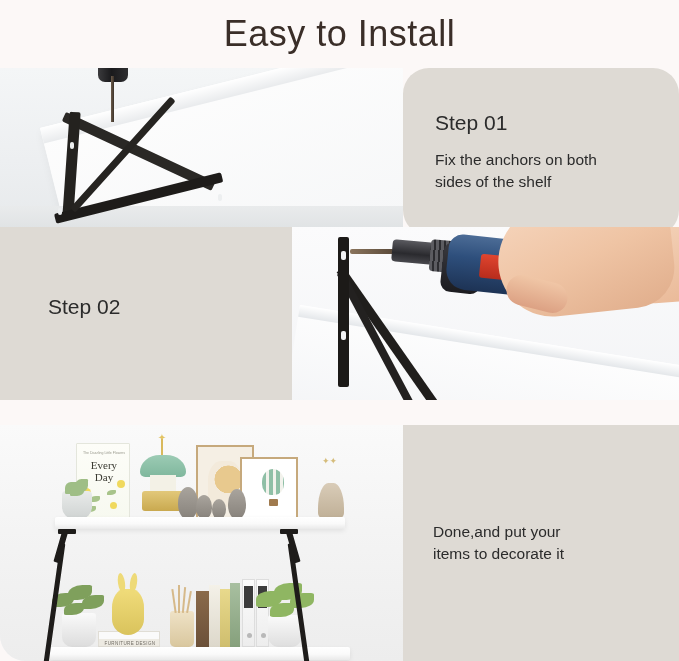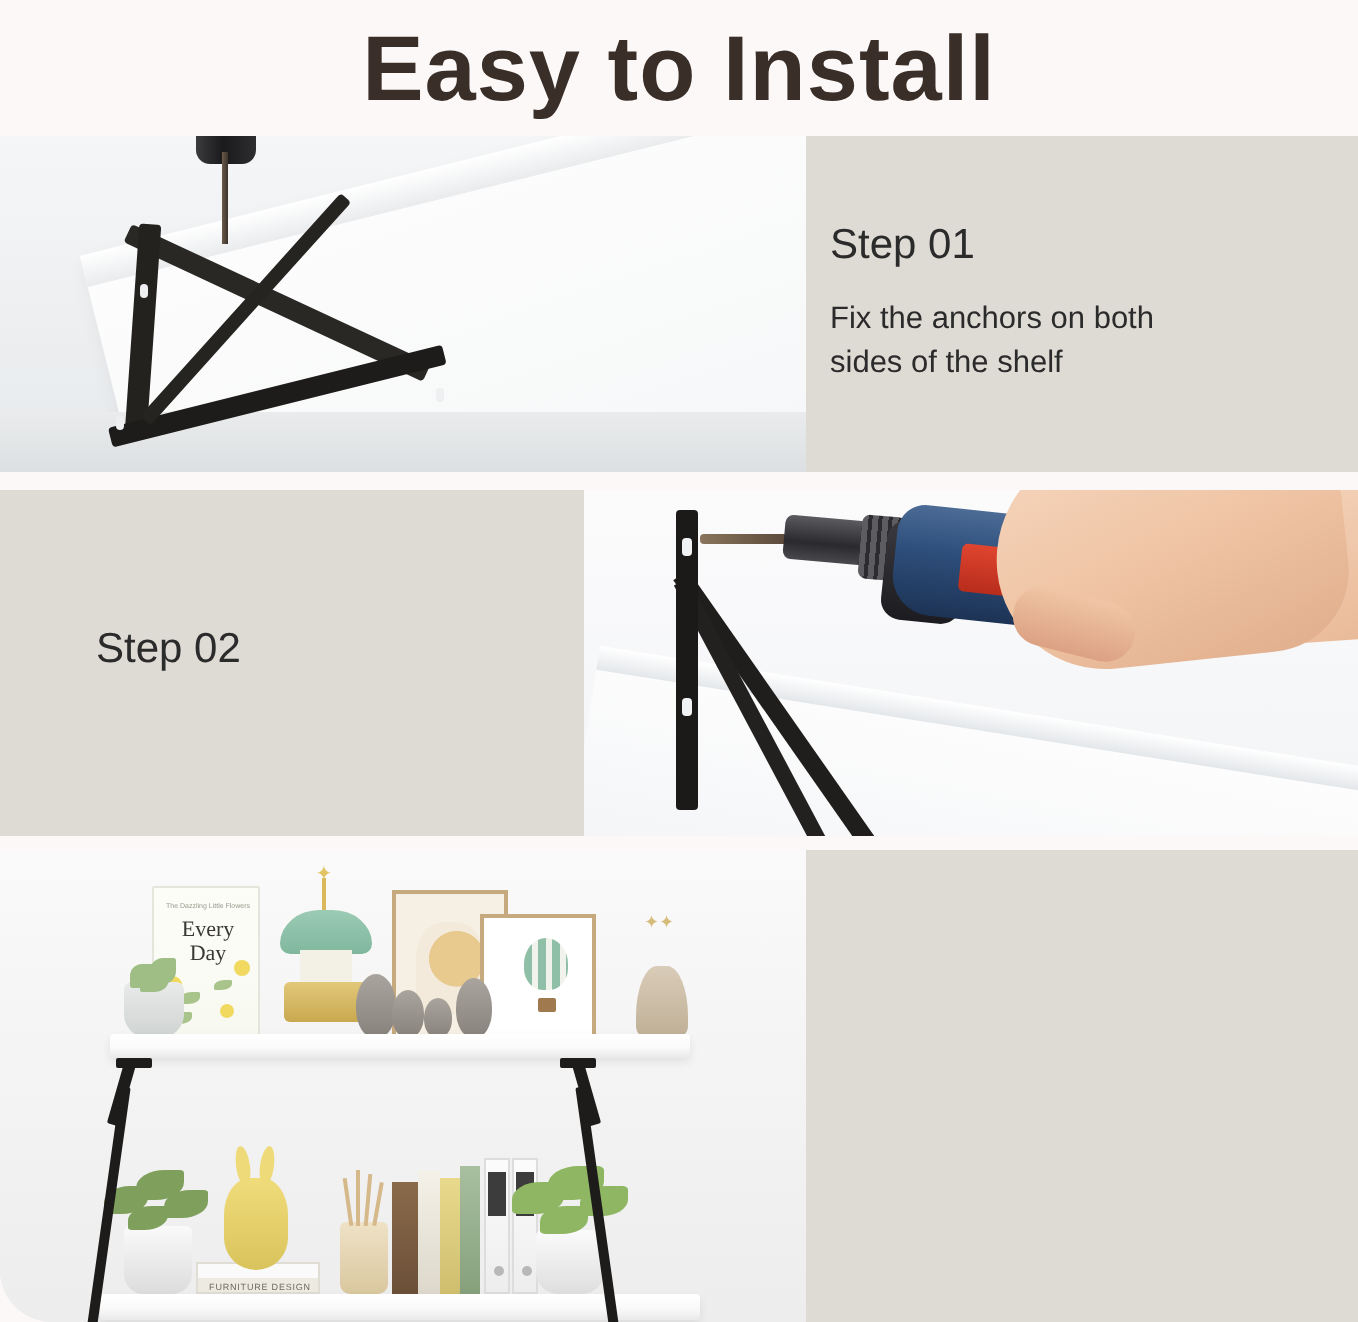--- a/index.html
+++ b/index.html
@@ -23,38 +23,38 @@
     position: absolute;
     left: 0; top: 0;
     width: 679px;
     height: 68px;
     background: #FCF8F7;
     display: flex;
     align-items: center;
     justify-content: center;
   }
   .header-title {
-    font-size: 46px;
-    font-weight: 700;
+    font-size: 36px;
+    font-weight: 400;
     letter-spacing: 0.5px;
     color: #3A2E28;
     line-height: 1;
     white-space: nowrap;
   }
 
   
   .row {
     position: absolute;
     left: 0;
     width: 679px;
     display: flex;
     overflow: hidden;
   }
   .row-1 { top: 68px;  height: 168px; }
-  .row-2 { top: 245px; height: 173px; }
+  .row-2 { top: 227px; height: 173px; }
   .row-3 { top: 425px; height: 236px; }
 
   .photo {
     position: relative;
     overflow: hidden;
     background: #EEF0F2;
   }
   .textpane {
     position: relative;
     background: #DEDAD4;
@@ -73,21 +73,21 @@
   .step-body {
     font-size: 15.5px;
     font-weight: 400;
     color: #2B2B2B;
     line-height: 1.42;
     white-space: pre-line;
   }
 
   
   .row-1 .photo    { width: 403px; height: 100%; border-radius: 0 0 0 0; }
-  .row-1 .textpane { width: 276px; height: 100%; padding-left: 12px; box-sizing: border-box; }
+  .row-1 .textpane { width: 276px; height: 100%; padding-left: 32px; box-sizing: border-box; border-radius: 26px; }
 
   
   .row-2 .textpane { width: 292px; height: 100%; padding-left: 48px; box-sizing: border-box; }
   .row-2 .photo    { width: 387px; height: 100%; }
 
   
   .row-3 .photo    { width: 403px; height: 100%; border-bottom-left-radius: 26px; }
   .row-3 .textpane { width: 276px; height: 100%; padding-left: 30px; box-sizing: border-box; }
 
   
@@ -658,16 +658,18 @@
         <div class="p3-plant-r" style="left:22px;  top:-22px; width:24px; height:15px;"></div>
         <div class="p3-plant-r" style="left:2px;   top:-12px; width:24px; height:14px;"></div>
       </div>
 
       <div class="shelf-board shelf-bot"></div>
       <div class="br3" style="left:52px;  top:118px; width:5px; height:120px; transform:rotate(8deg);"></div>
       <div class="br3" style="left:296px; top:118px; width:5px; height:120px; transform:rotate(-8deg);"></div>
     </div>
 
     <div class="textpane">
+      <div class="step-body">Done,and put your
+items to decorate it</div>
     </div>
   </div>
 
 </div>
 
 </body></html>

